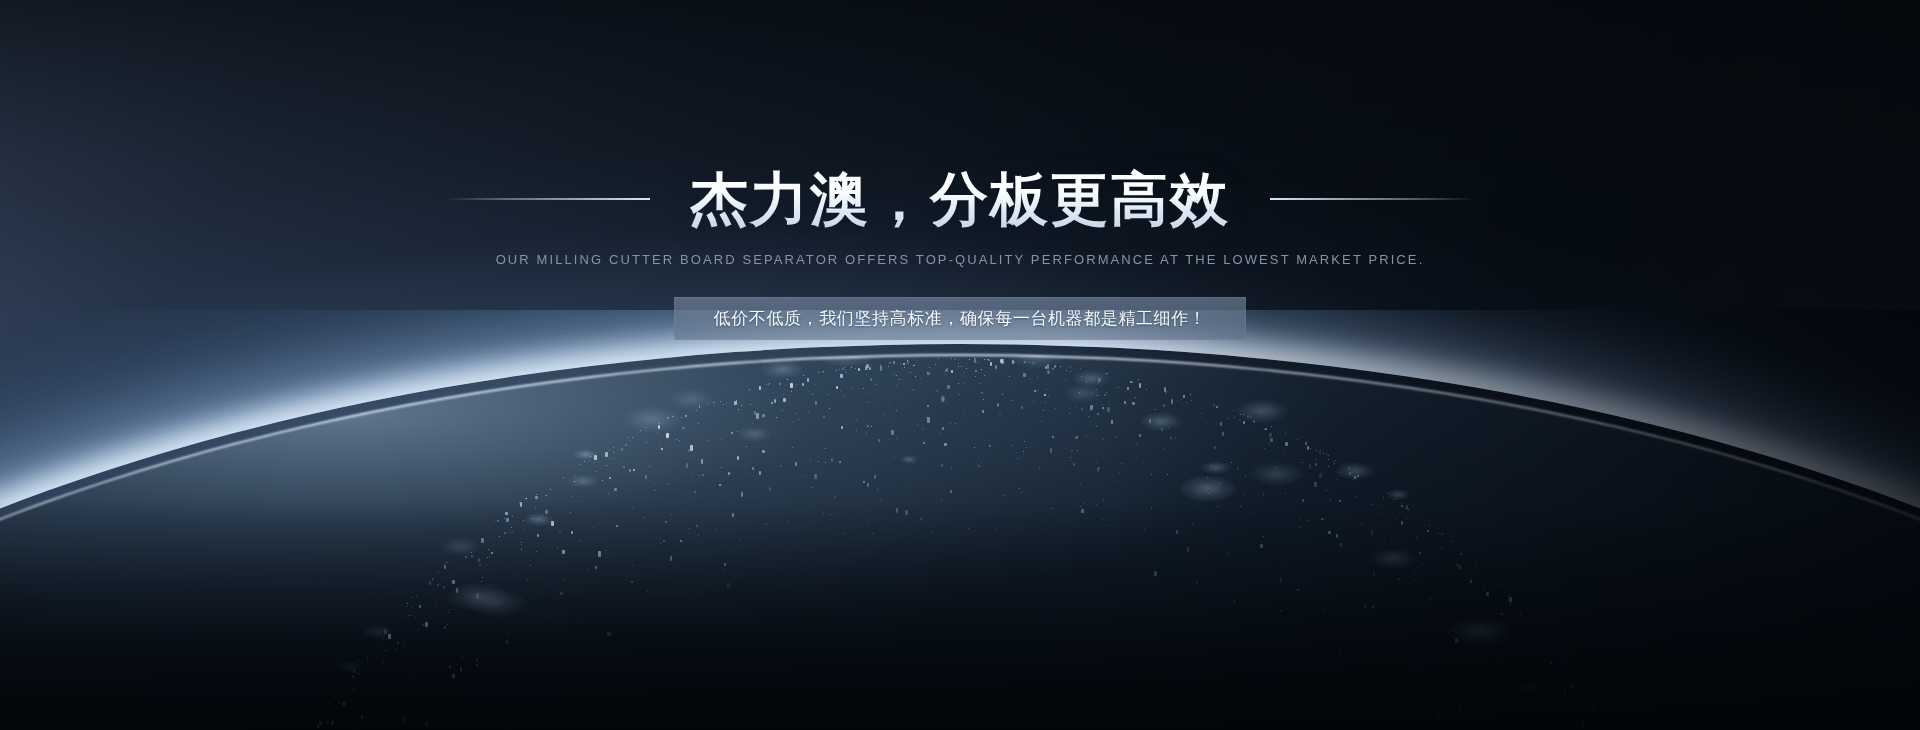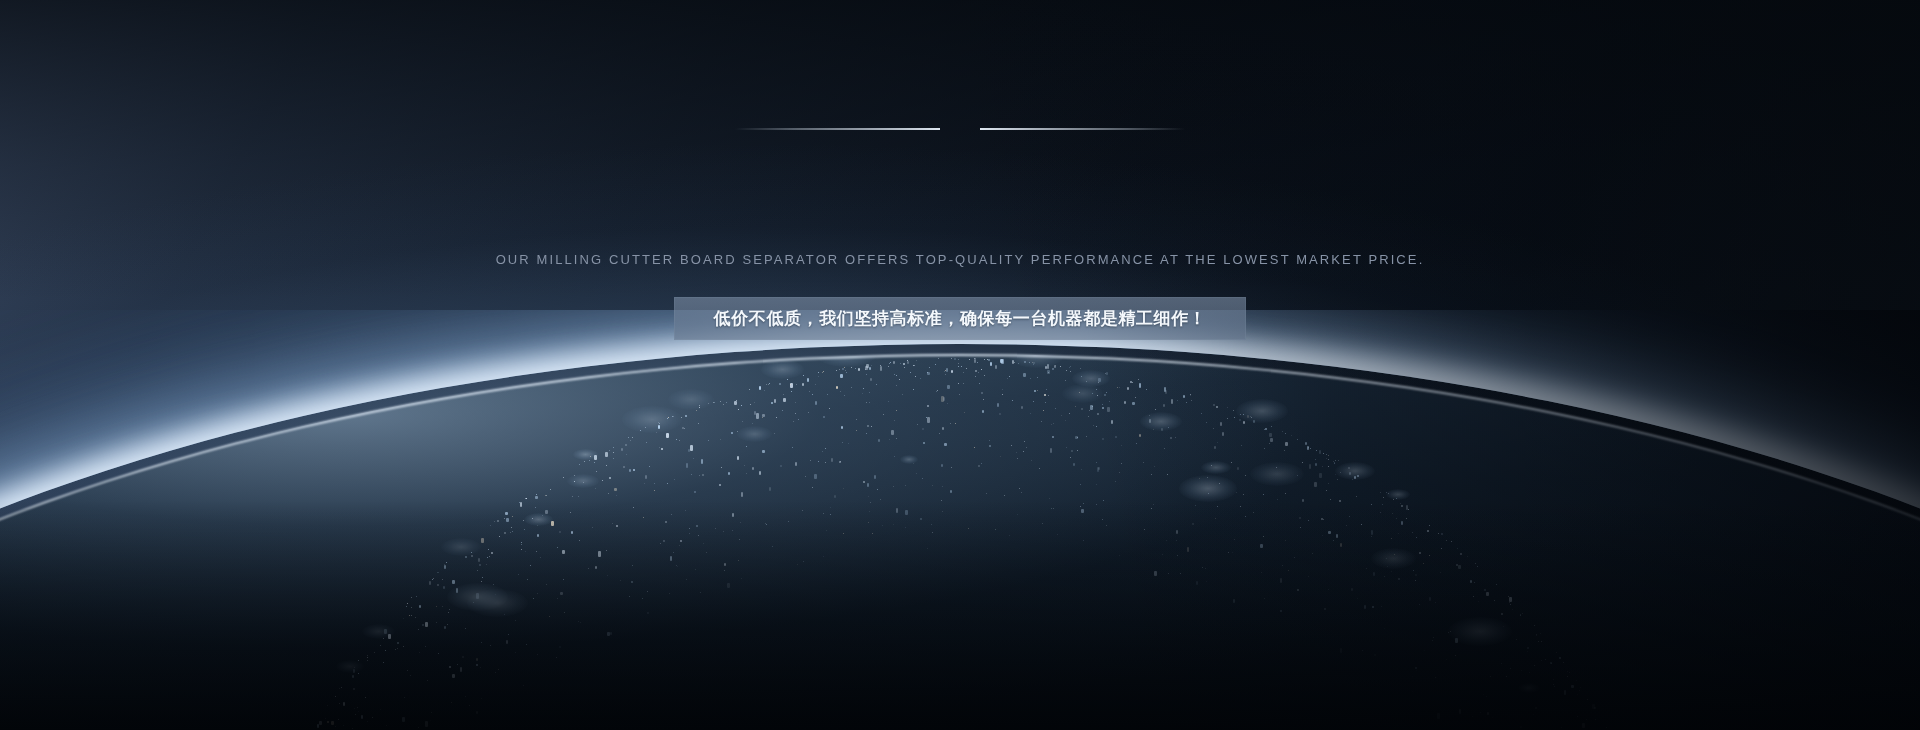--- a/index.html
+++ b/index.html
@@ -212,21 +212,21 @@
     display: flex;
     align-items: center;
     justify-content: center;
     background: linear-gradient(180deg, rgba(124,142,166,0.62) 0%, rgba(96,113,136,0.60) 100%);
     box-shadow: inset 0 0 0 1px rgba(168,186,208,0.10);
   }
   .tagline-text {
     font-size: 17px;
     color: #f4f8fc;
     letter-spacing: 0.6px;
-    font-weight: 700;
+    font-weight: 400;
     text-shadow: 0 1px 2px rgba(14,24,38,0.45);
     white-space: nowrap;
     text-align: center;
   }
 
   .watermark {
     position: absolute;
     left: 0; right: 0;
     top: 336px;
     font-size: 128px;
@@ -1331,20 +1331,21 @@
     <div class="earth-rim-light"></div>
     <div class="earth-right-dark"></div>
     <div class="earth-bottom-dark"></div>
   </div>
 
 
   <div class="hero-content">
 
     <div class="title-row">
       <span class="rule left"></span>
+      <h1 class="main-title">杰力澳，分板更高效</h1>
       <span class="rule right"></span>
     </div>
 
     <div class="sub-en">OUR MILLING CUTTER BOARD SEPARATOR OFFERS TOP-QUALITY PERFORMANCE AT THE LOWEST MARKET PRICE.</div>
 
     <div class="tagline-bar">
       <span class="tagline-text">低价不低质，我们坚持高标准，确保每一台机器都是精工细作！</span>
     </div>
 
   </div>

